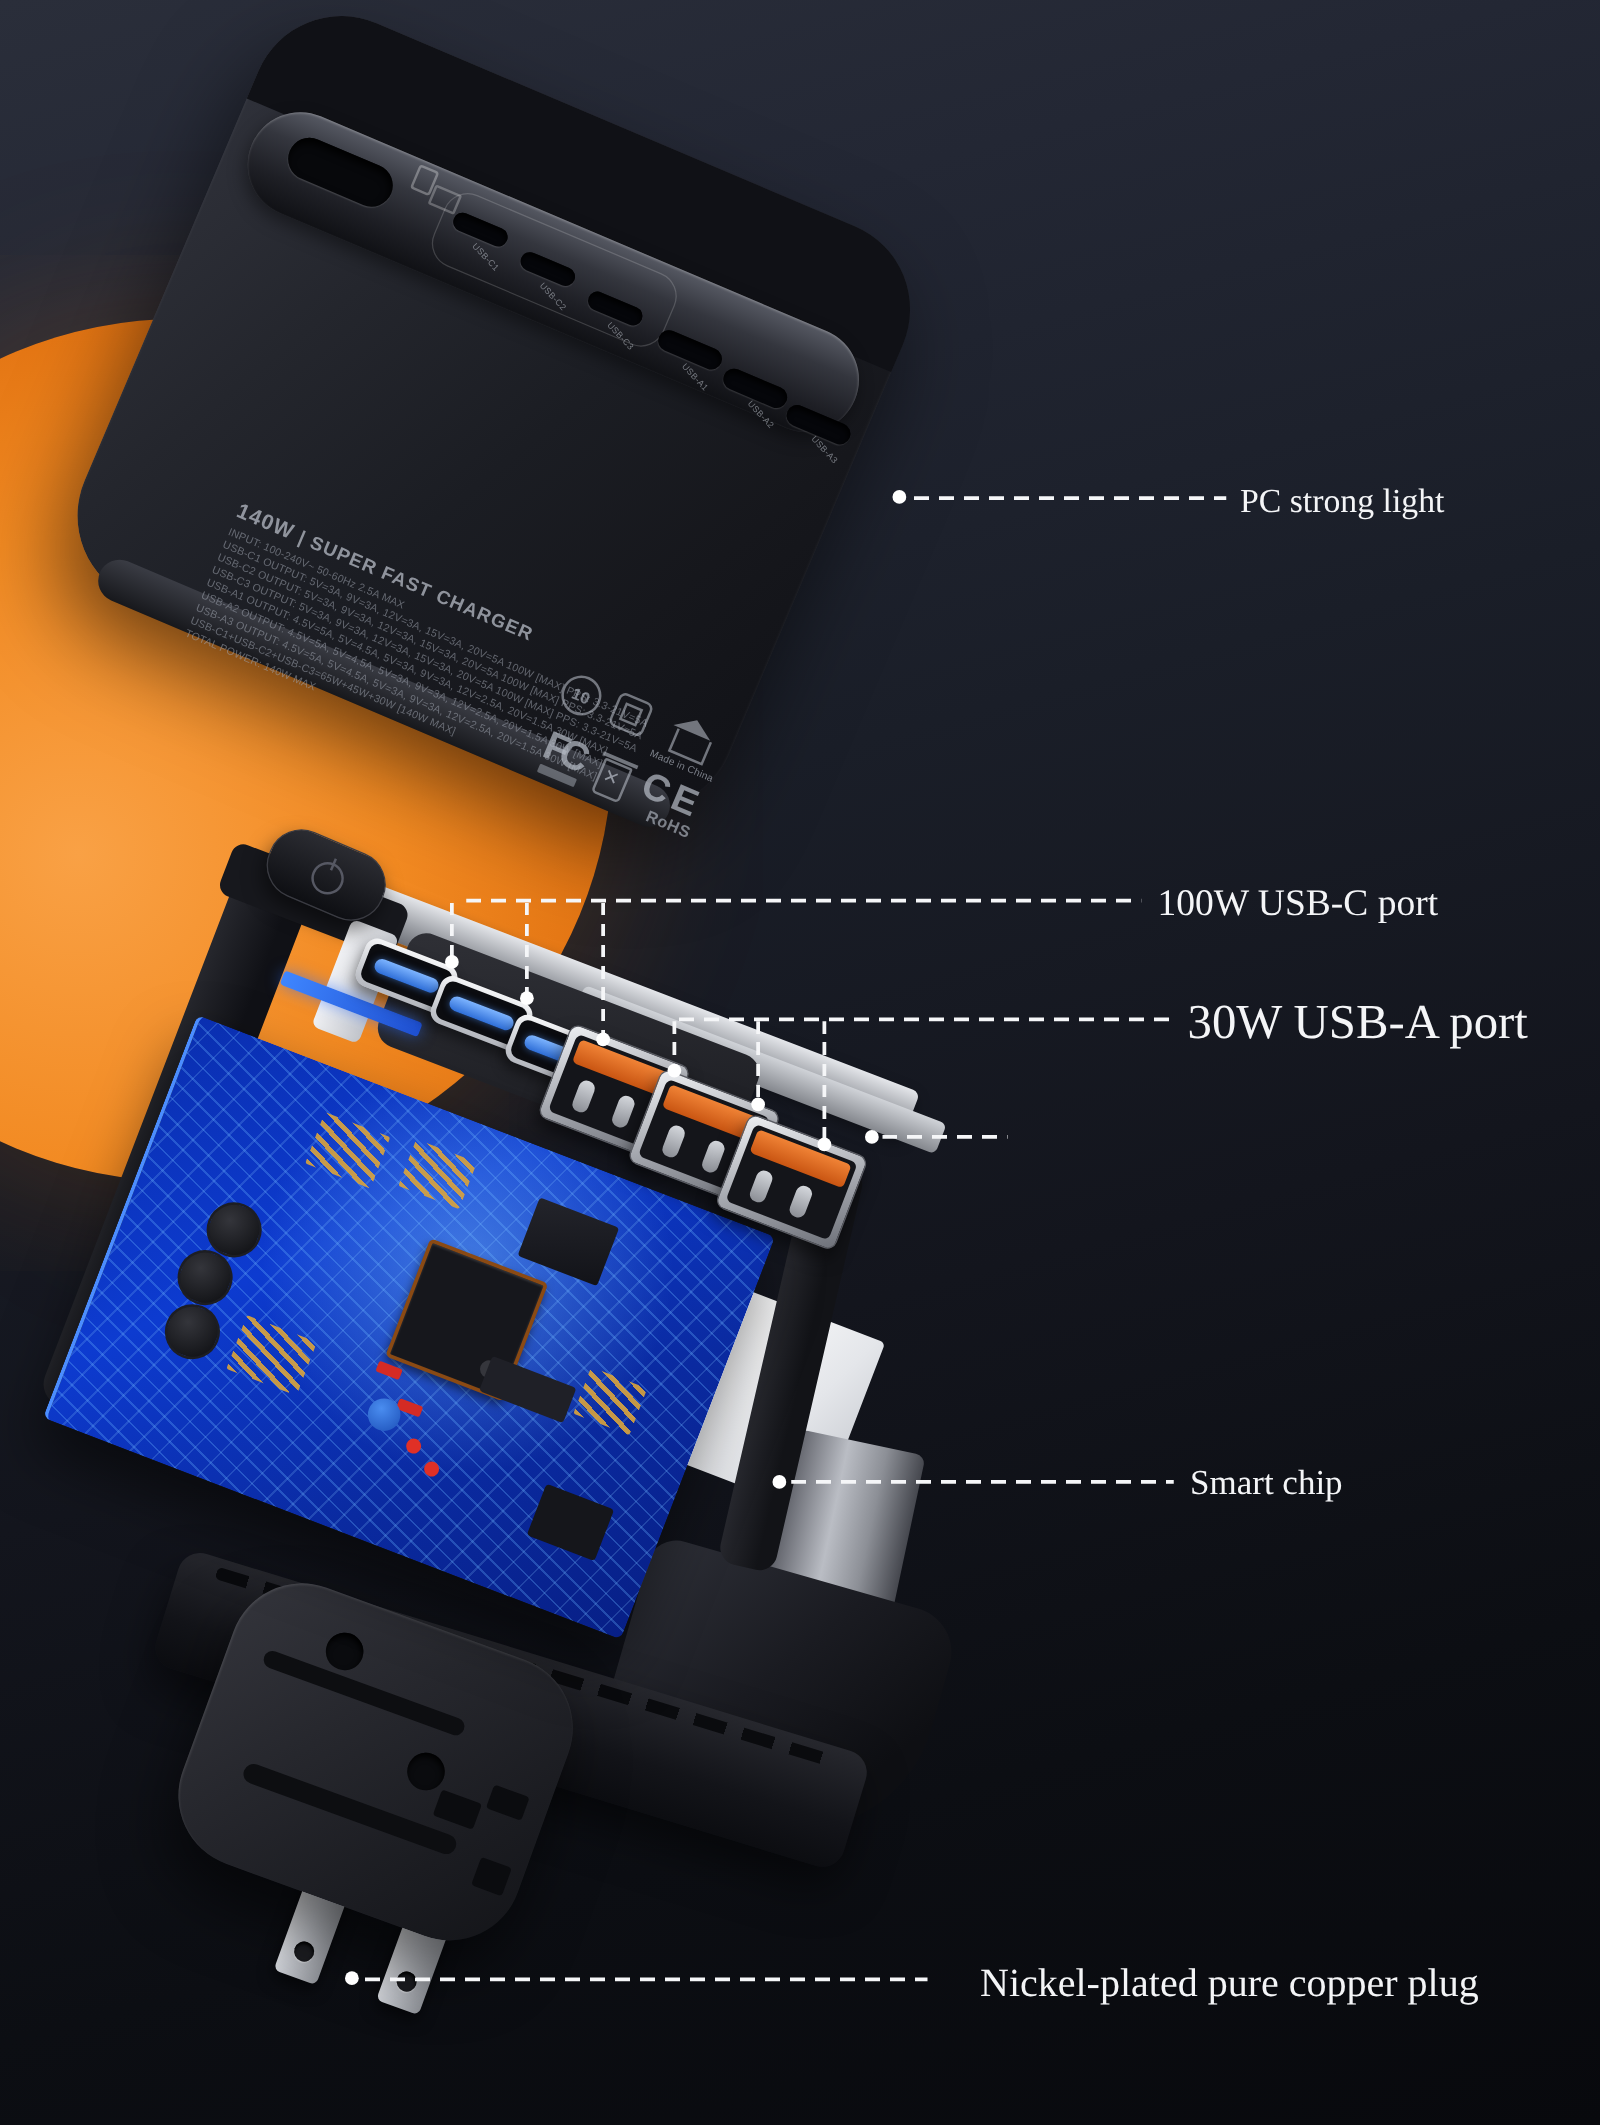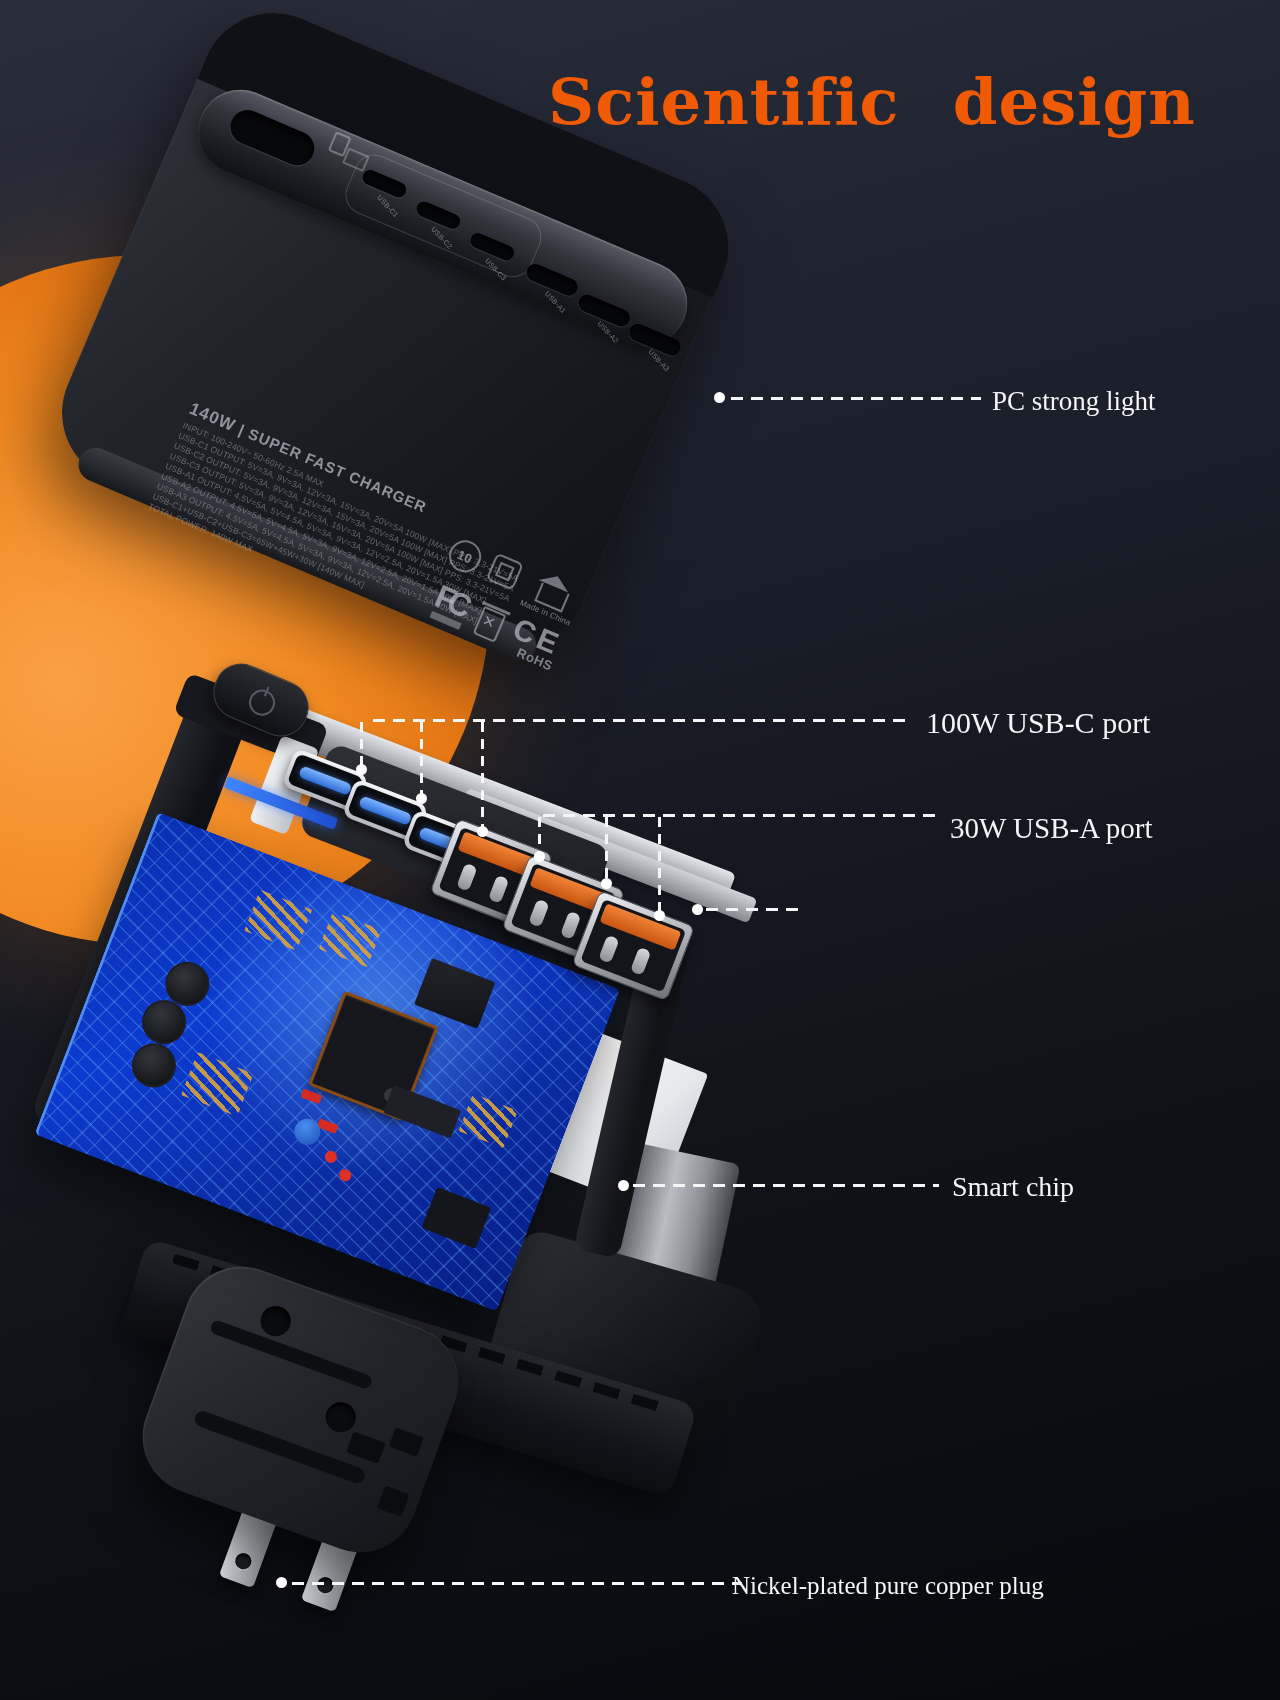--- a/index.html
+++ b/index.html
@@ -153,21 +153,20 @@
   .clabel{position:absolute;z-index:10;font-family:"Liberation Serif","DejaVu Serif",serif;color:#f4f5f7;
     white-space:nowrap;transform:translateY(-50%);}
 </style>
 </head>
 <body>
 
 <div class="stage">
 
   <div class="sphere"></div>
 
-  <div class="title">Scientific design</div>
 
   <div class="shell">
     <div class="shell-bottom-band"></div>
     <div class="shell-back"></div>
     <div class="shell-top">
       <div class="slot-pill"></div>
       <div class="dev-ic1"></div>
       <div class="dev-ic2"></div>
       <div class="c-outline"></div>
       <div class="slot c" style="left:172px;top:26px;"></div>
@@ -321,26 +320,26 @@
   <div class="dot" style="left:477px;top:826px;"></div>
   <div class="clabel" style="left:926px;top:723px;font-size:30px;">100W USB-C port</div>
 
   <div class="hline" style="left:543px;top:814px;width:394px;"></div>
   <div class="vline" style="left:538px;top:817px;height:36px;"></div>
   <div class="vline" style="left:605px;top:817px;height:63px;"></div>
   <div class="vline" style="left:658px;top:817px;height:95px;"></div>
   <div class="dot" style="left:534px;top:851px;"></div>
   <div class="dot" style="left:601px;top:878px;"></div>
   <div class="dot" style="left:654px;top:910px;"></div>
-  <div class="clabel" style="left:950px;top:818px;font-size:29px;margin-top:10px;">30W USB-A port</div>
+  <div class="clabel" style="left:950px;top:818px;font-size:39px;">30W USB-A port</div>
 
   <div class="dot" style="left:692px;top:904px;"></div>
   <div class="hline" style="left:706px;top:908px;width:100px;"></div>
 
   <div class="dot" style="left:618px;top:1180px;"></div>
   <div class="hline" style="left:633px;top:1184px;width:306px;"></div>
   <div class="clabel" style="left:952px;top:1187px;font-size:28px;">Smart chip</div>
 
   <div class="dot" style="left:276px;top:1577px;"></div>
   <div class="hline" style="left:292px;top:1582px;width:450px;"></div>
-  <div class="clabel" style="left:732px;top:1586px;font-size:25px;">Nickel-plated pure copper plug</div>
+  <div class="clabel" style="left:784px;top:1586px;font-size:32px;">Nickel-plated pure copper plug</div>
 
 </div>
 
 </body></html>

